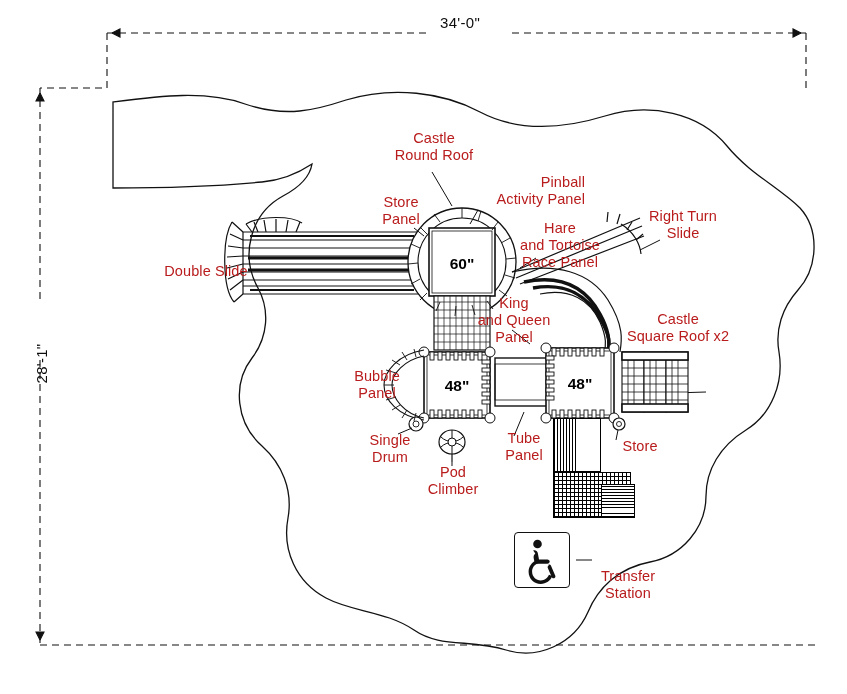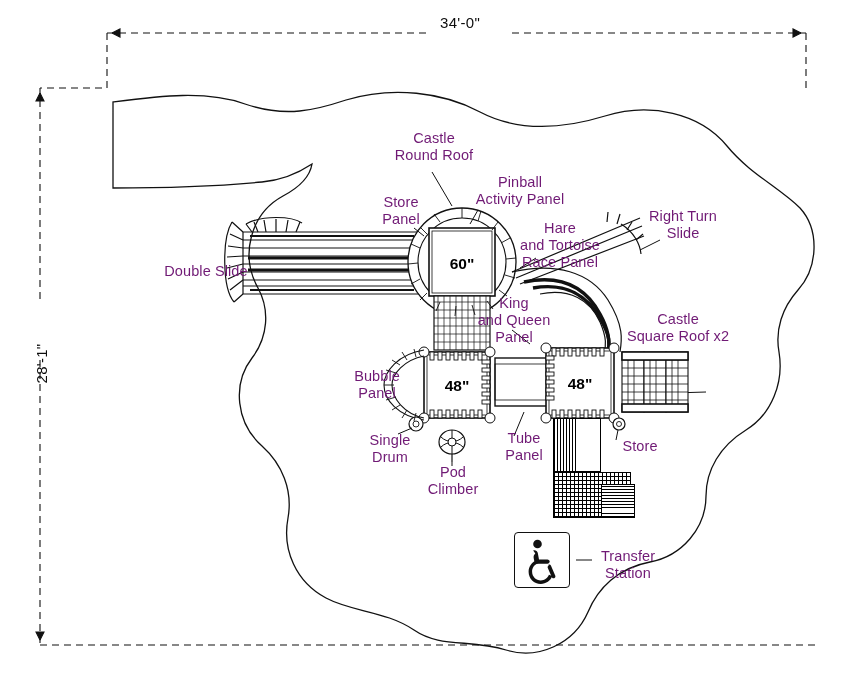--- a/index.html
+++ b/index.html
@@ -13,21 +13,21 @@
     height: 694px;
     background: #ffffff;
     font-family: "Liberation Sans", sans-serif;
     color: #111111;
     overflow: hidden;
   }
   .lbl {
     position: absolute;
     font-size: 14.5px;
     line-height: 17px;
-    color: #701a75;
+    color: #b91c1c;
     text-align: center;
     white-space: pre-line;
     letter-spacing: 0.1px;
   }
   .dim-text {
     position: absolute;
     font-size: 15px;
     color: #0d0d0d;
     letter-spacing: 0.3px;
   }
@@ -368,21 +368,21 @@
   <div class="deck-label" style="left:432px; top:255px; width:60px;">60"</div>
   <div class="deck-label" style="left:427px; top:377px; width:60px;">48"</div>
   <div class="deck-label" style="left:550px; top:375px; width:60px;">48"</div>
 
   <div class="dim-text" style="left:440px; top:14px;">34'-0"</div>
   <div class="dim-text vertical" style="left:-4px; top:355px; width:90px; text-align:center;">28'-1"</div>
 
   <div class="lbl" style="left:372px; top:130px; width:124px;">Castle
 Round Roof</div>
 
-  <div class="lbl" style="left:455px; top:174px; width:130px;">Pinball
+  <div class="lbl" style="left:455px; top:174px; width:130px;text-align:right;">Pinball
 Activity Panel</div>
 
   <div class="lbl" style="left:360px; top:194px; width:82px;">Store
 Panel</div>
 
   <div class="lbl" style="left:504px; top:220px; width:112px;">Hare
 and Tortoise
 Race Panel</div>
 
   <div class="lbl" style="left:628px; top:208px; width:110px;">Right Turn
@@ -405,21 +405,21 @@
 Drum</div>
 
   <div class="lbl" style="left:492px; top:430px; width:64px;">Tube
 Panel</div>
 
   <div class="lbl" style="left:604px; top:438px; width:72px;">Store</div>
 
   <div class="lbl" style="left:412px; top:464px; width:82px;">Pod
 Climber</div>
 
-  <div class="lbl" style="left:580px; top:548px; width:96px;">Transfer
+  <div class="lbl" style="left:580px; top:568px; width:96px;">Transfer
 Station</div>
 
   <div class="wheelchair" style="left:514px; top:532px;">
     <svg viewBox="0 0 56 56" width="56" height="56" aria-hidden="true">
       <g fill="#111">
         <circle cx="22.5" cy="11" r="4.3"></circle>
         <path d="M18.2,17.5 c2.2,-0.6 4.2,0.6 4.6,2.6 l1.2,6.3 h8.4 c1.3,0 2.3,1 2.3,2.2 c0,1.2 -1,2.2 -2.3,2.2 h-9.9
                  c-1.6,0 -2.9,-1.1 -3.2,-2.6 l-0.6,-3 c-0.4,-1.8 0.3,-3.6 1.6,-4.6 z"></path>
         <path d="M33.6,31.6 c0.9,-0.4 1.9,0 2.3,0.9 l4.4,10.2 c0.4,1 -0.1,2.1 -1.1,2.5 c-1,0.4 -2.1,-0.1 -2.5,-1.1
                  l-3.9,-9.1 c-0.4,-1 0,-2 0.8,-2.4 z"></path>

